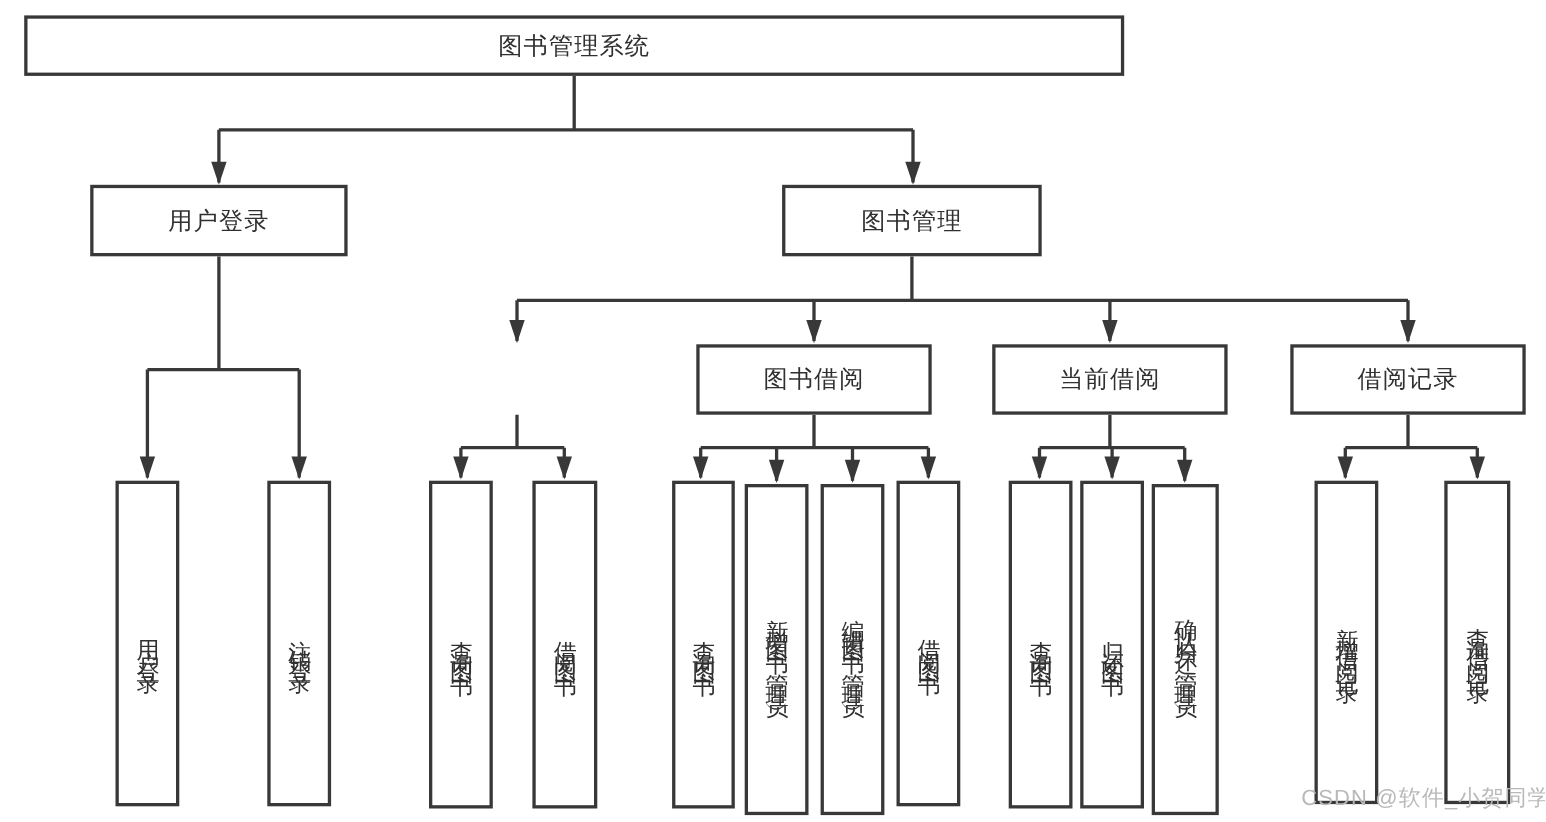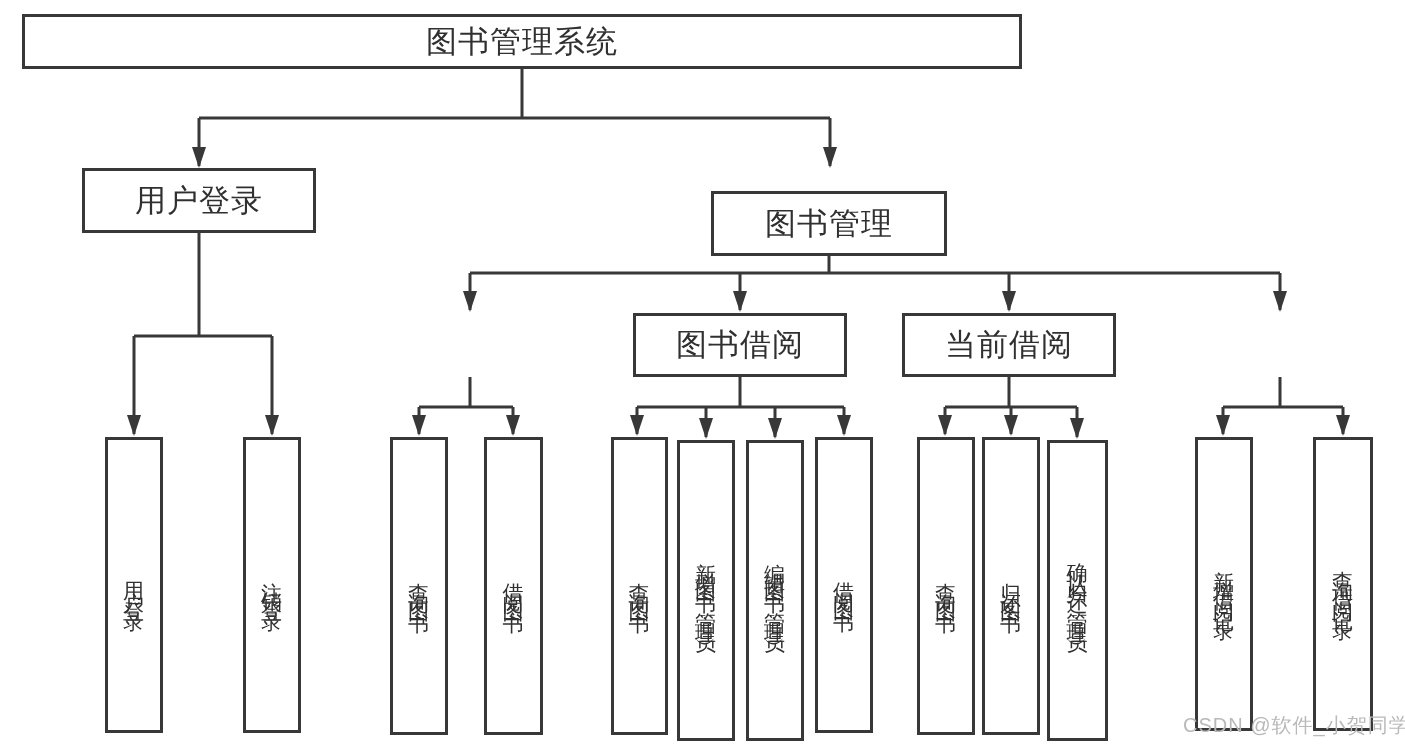--- a/index.html
+++ b/index.html
@@ -6,30 +6,30 @@
   .canvas{
     position:relative;width:1405px;height:747px;background:#ffffff;
     font-family:"Liberation Sans",sans-serif;overflow:hidden;
   }
   svg.wires{position:absolute;left:0;top:0;z-index:0;}
   .box{
     position:absolute;box-sizing:border-box;background:#ffffff;
     border:3px solid #383838;display:flex;align-items:center;justify-content:center;
     color:#303030;z-index:1;
   }
-  .box.h .lbl{font-size:31px;letter-spacing:1px;white-space:nowrap;}
+  .box.h .lbl{font-size:22px;letter-spacing:1px;white-space:nowrap;}
   .box.v .lbl{
     writing-mode:vertical-rl;text-orientation:mixed;
     font-size:21px;letter-spacing:10px;line-height:1;white-space:nowrap;
   }
   
   #b-root{left:22px;top:14px;width:1000px;height:55px;}
   
   #b-login{left:82px;top:168px;width:234px;height:65px;}
-  #b-mgmt{left:711px;top:168px;width:236px;height:65px;margin-top:23px;}
+  #b-mgmt{left:711px;top:168px;width:236px;height:65px;}
   
   #b-newbook{left:363px;top:313px;width:214px;height:64px;}
   #b-borrow{left:633px;top:313px;width:214px;height:64px;}
   #b-current{left:902px;top:313px;width:214px;height:64px;}
   #b-records{left:1173px;top:313px;width:214px;height:64px;}
   
   #v-login{left:105px;top:437px;width:58px;height:296px;}
   #v-logout{left:243px;top:437px;width:58px;height:296px;}
   #v-nb-query{left:390px;top:437px;width:58px;height:298px;}
   #v-nb-borrow{left:484px;top:437px;width:59px;height:298px;}
@@ -121,20 +121,23 @@
   <div class="box h" id="b-mgmt">
     <span class="lbl">图书管理</span>
   </div>
 
   <div class="box h" id="b-current">
     <span class="lbl">当前借阅</span>
   </div>
   <div class="box h" id="b-borrow">
     <span class="lbl">图书借阅</span>
   </div>
+  <div class="box h" id="b-records">
+    <span class="lbl">借阅记录</span>
+  </div>
 
   <div class="box v" id="v-login">
     <span class="lbl">用户登录</span>
   </div>
   <div class="box v" id="v-logout">
     <span class="lbl">注销登录</span>
   </div>
 
   <div class="box v" id="v-nb-query">
     <span class="lbl">查询图书</span>

